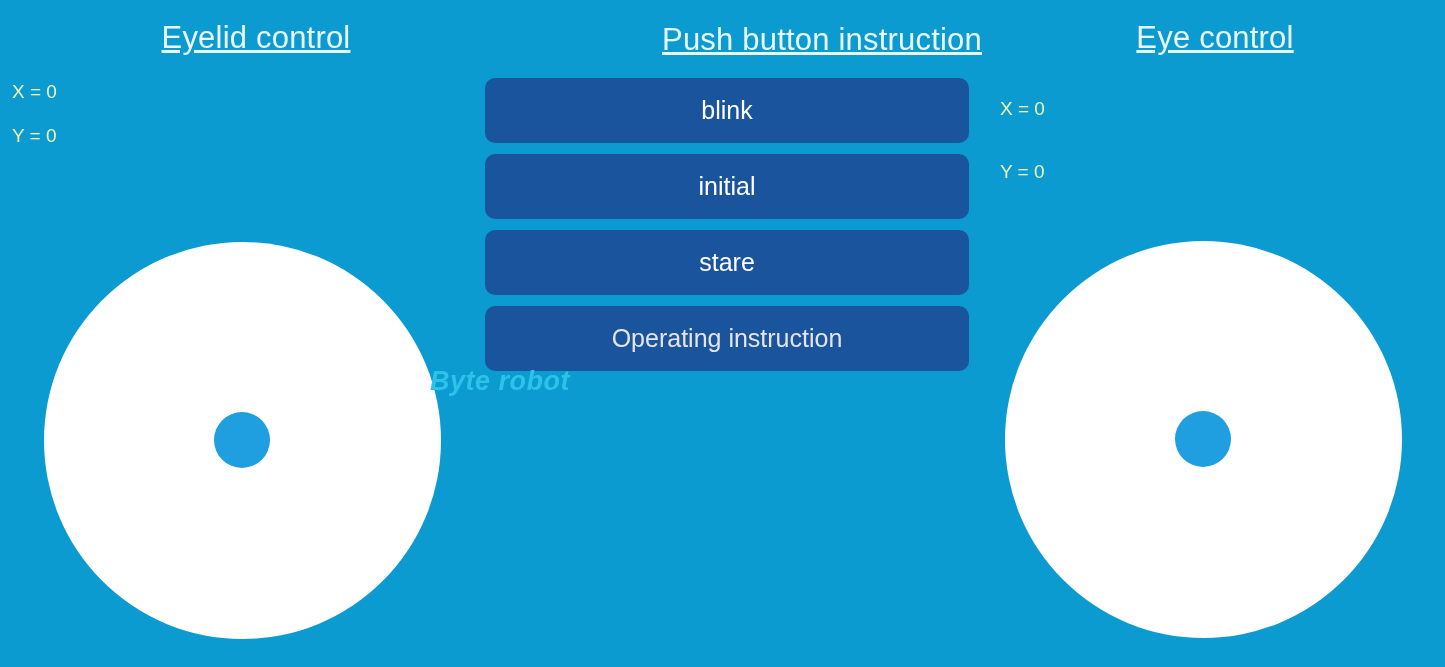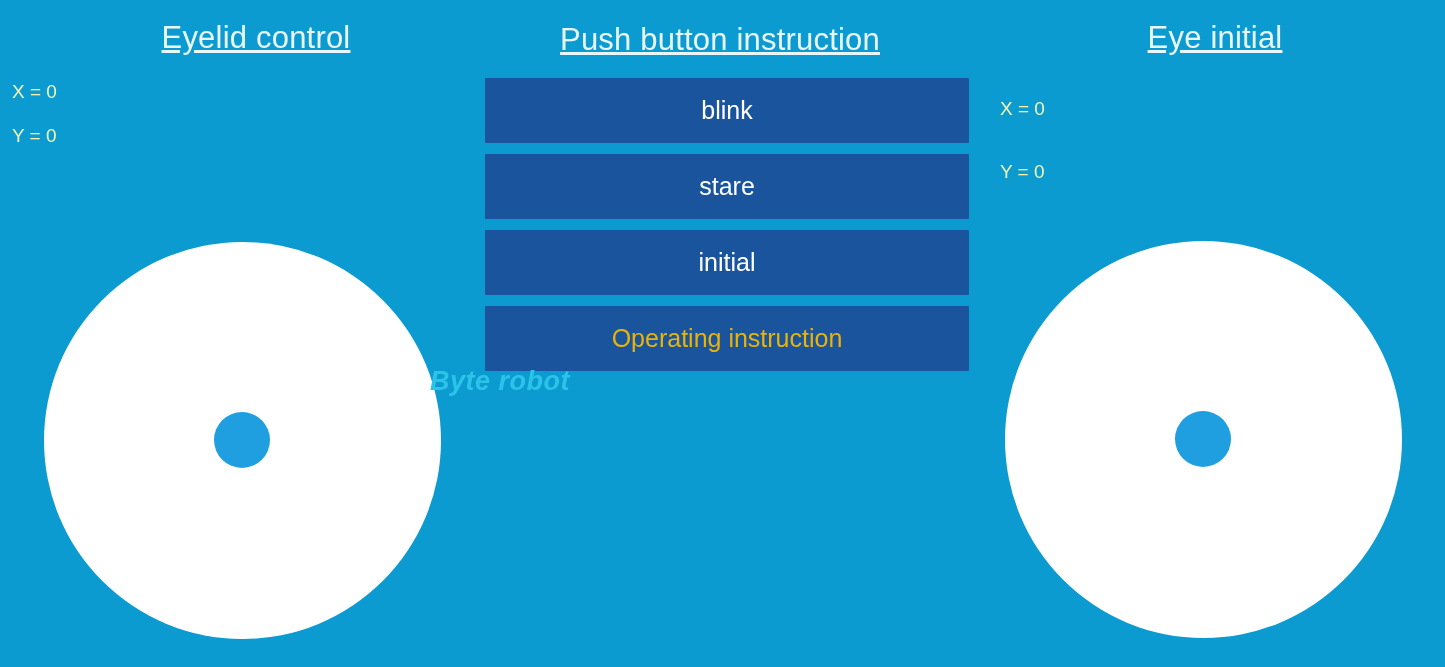--- a/index.html
+++ b/index.html
@@ -22,21 +22,21 @@
     position: absolute;
     color: #e9f7fc;
     font-size: 31px;
     font-weight: 400;
     letter-spacing: 0.2px;
     white-space: nowrap;
     line-height: 1;
     text-decoration: underline;
   }
   #title-eyelid  { left: 0;    top: 22px; width: 512px; text-align: center; }
-  #title-push    { left: 560px; top: 24px; width: 524px; }
+  #title-push    { left: 560px; top: 24px; width: 524px; text-align: center; }
   #title-eye     { left: 985px; top: 22px; width: 460px; text-align: center; }
 
   
   .coord {
     position: absolute;
     color: #f3f6b0;
     font-size: 19px;
     font-weight: 400;
     line-height: 1;
     white-space: nowrap;
@@ -74,32 +74,32 @@
     top: 78px;
     width: 484px;
   }
   .push-button {
     display: block;
     box-sizing: border-box;
     width: 484px;
     height: 65px;
     margin-bottom: 11px;
     border: none;
-    border-radius: 1px;
+    border-radius: 10px;
     background: #19549c;
     color: #ffffff;
     font-family: "Liberation Sans", sans-serif;
     font-size: 25px;
     font-weight: 400;
     line-height: 65px;
     padding: 0;
     text-align: center;
     cursor: pointer;
   }
-  .push-button.gold { color: #eab308; }
+  .push-button.gold { color: #e5e5e5; }
 
   
   #watermark {
     position: absolute;
     left: 430px;
     top: 368px;
     color: #2cc3e8;
     font-size: 27px;
     font-weight: bold;
     font-style: italic;
@@ -121,26 +121,26 @@
   <div class="coord" id="eyelid-y">Y = 0</div>
 
   <div class="joystick" id="joystick-eyelid">
     <div class="joystick-knob"></div>
   </div>
 
   <div class="panel-title" id="title-push">Push button instruction</div>
 
   <div id="button-stack">
     <button class="push-button">blink</button>
+    <button class="push-button">initial</button>
     <button class="push-button">stare</button>
-    <button class="push-button">initial</button>
     <button class="push-button gold">Operating instruction</button>
   </div>
 
-  <div class="panel-title" id="title-eye">Eye initial</div>
+  <div class="panel-title" id="title-eye">Eye control</div>
 
   <div class="coord" id="eye-x">X = 0</div>
 
   <div class="coord" id="eye-y">Y = 0</div>
 
   <div class="joystick" id="joystick-eye">
     <div class="joystick-knob"></div>
   </div>
 
   <div id="watermark">Byte robot</div>

